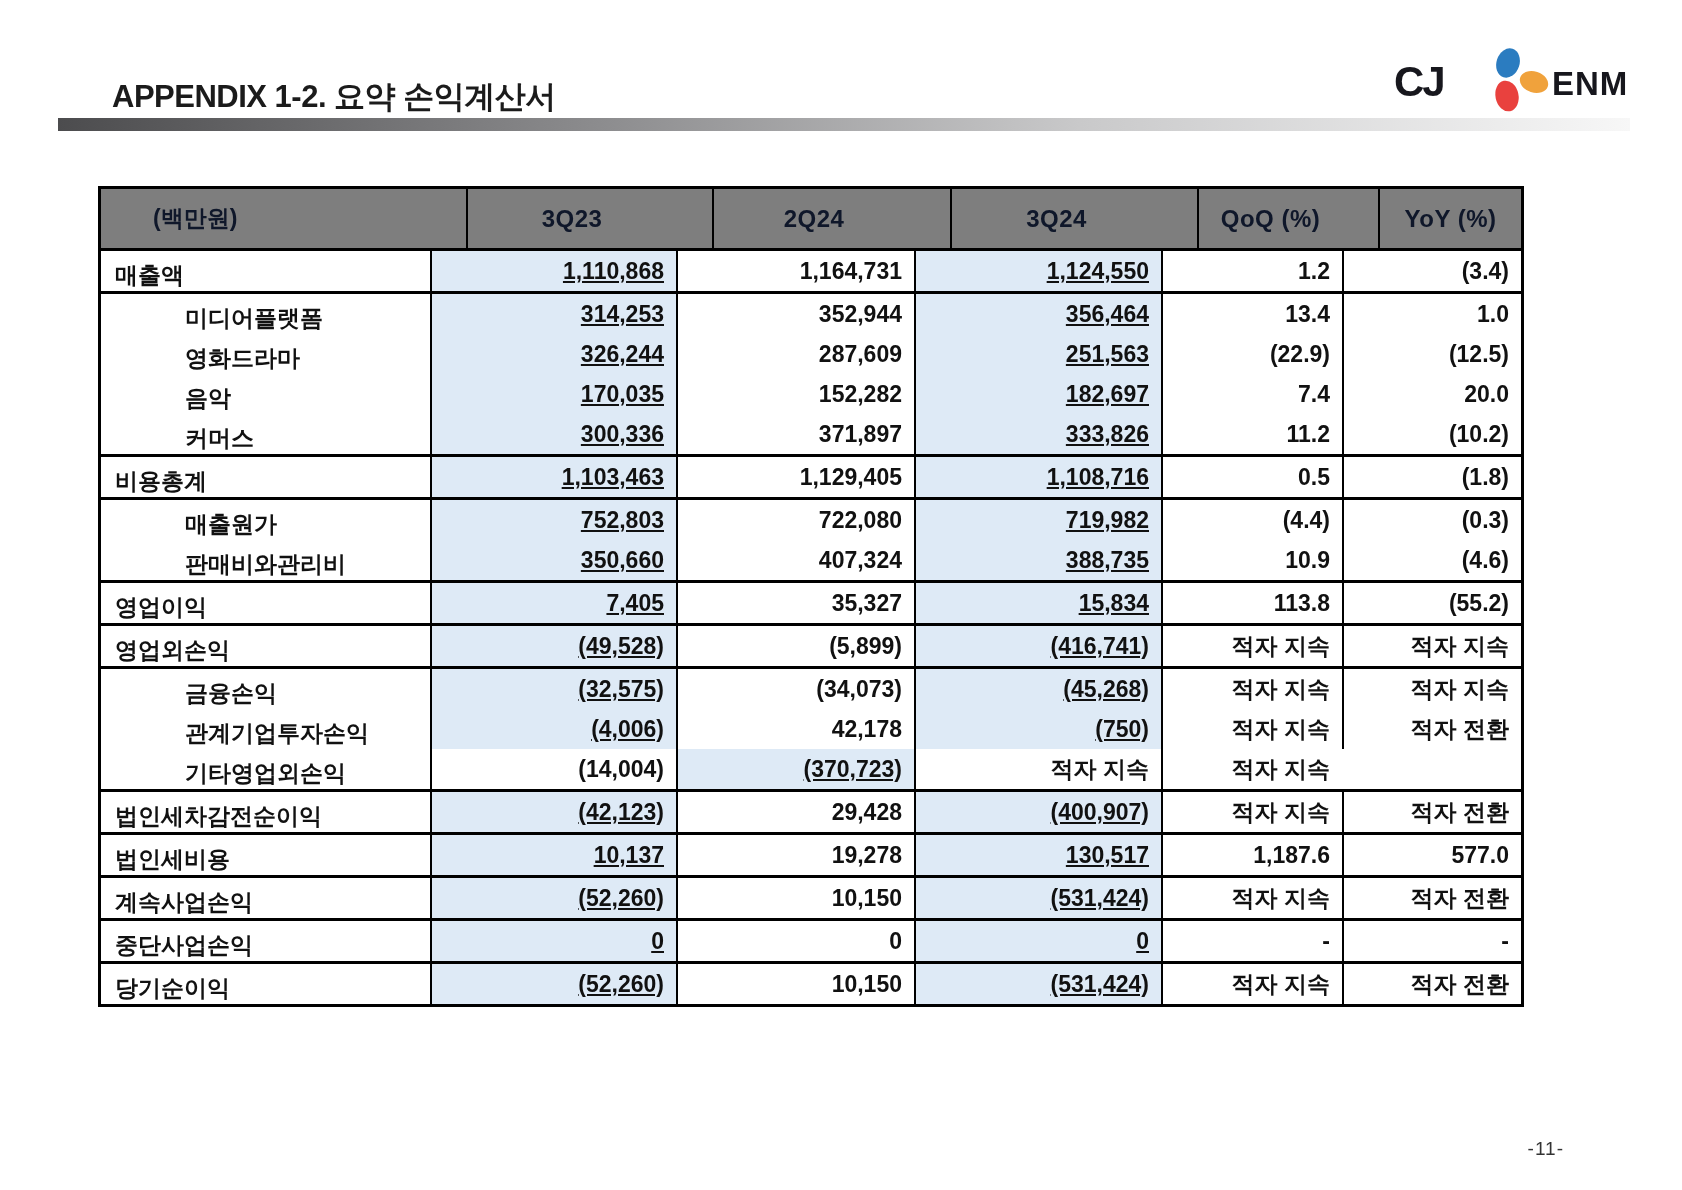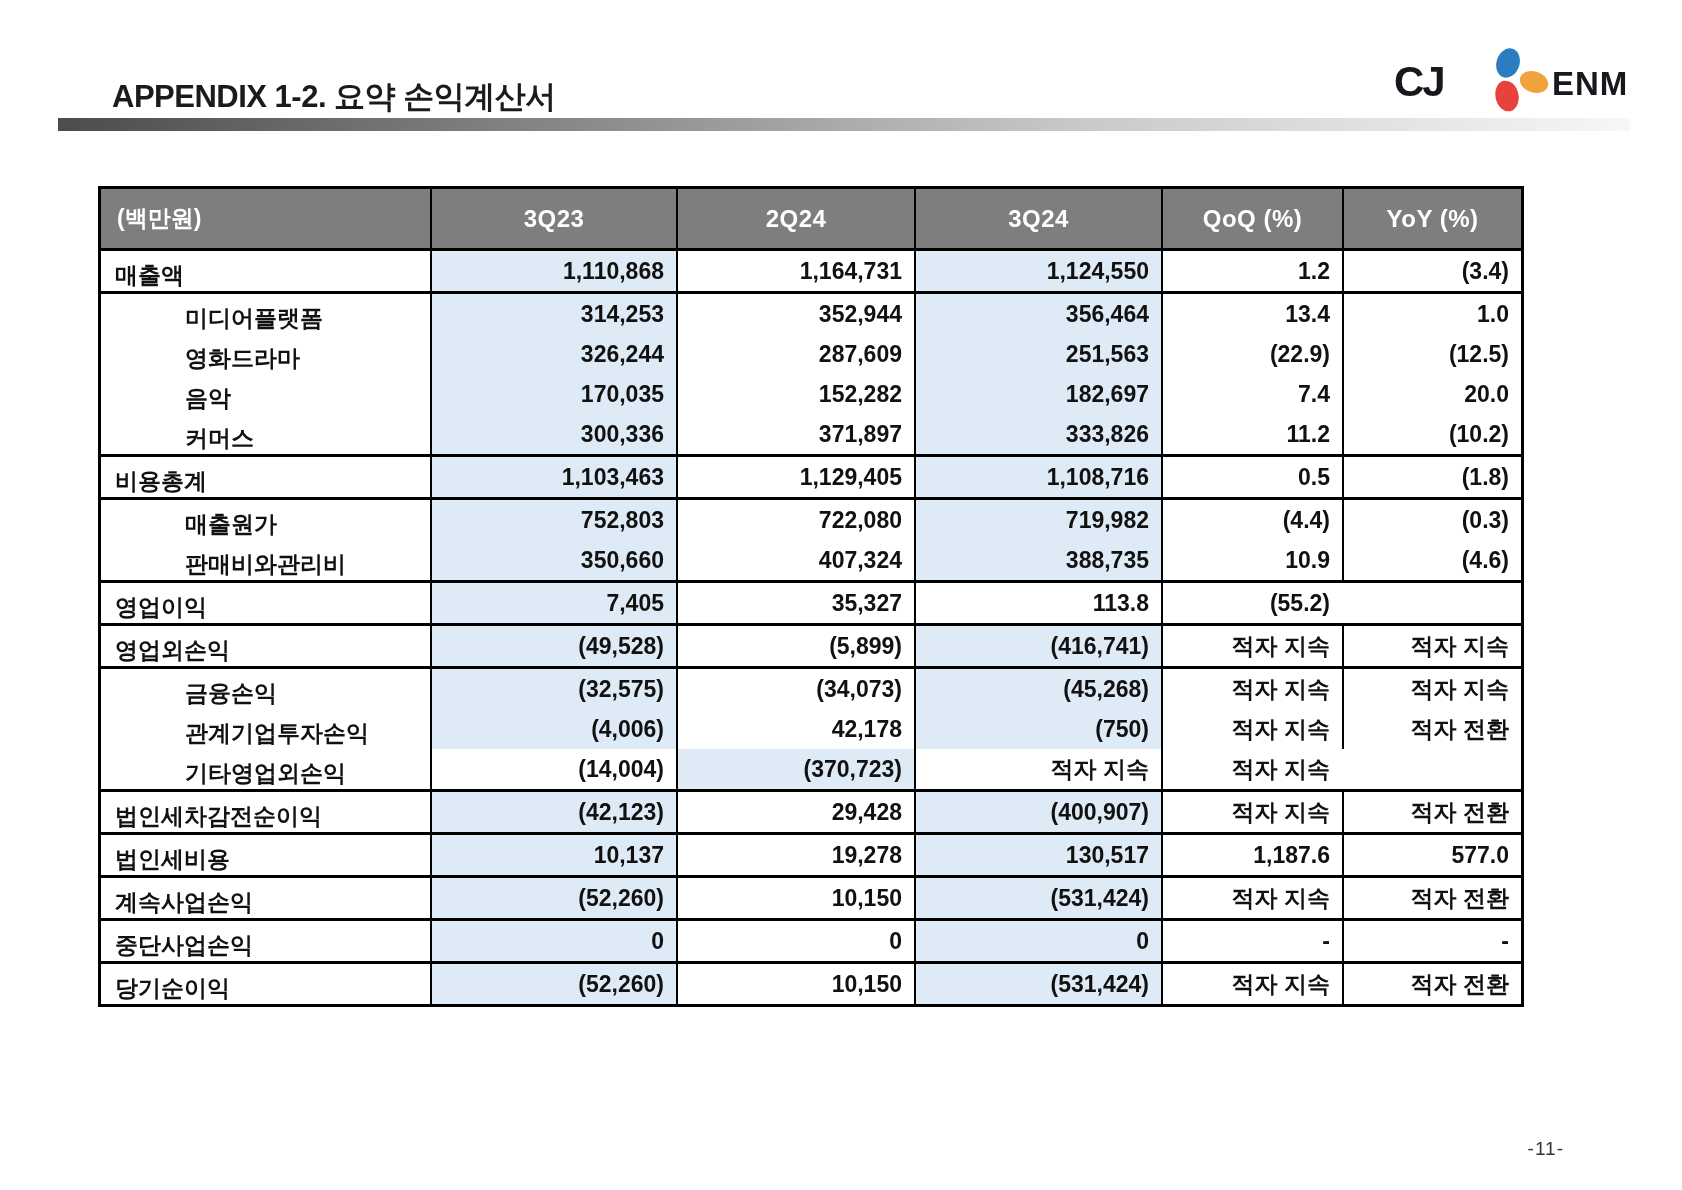--- a/index.html
+++ b/index.html
@@ -29,34 +29,34 @@
   }
   .income-table{
     position:absolute;left:98px;top:186px;
     border:3px solid #000;background:#fff;
   }
   .t-header{
     display:grid;grid-template-columns:var(--cols);
     height:59px;background:var(--hdr);border-bottom:3px solid #000;
   }
   .t-header .cell{
-    color:#ffffff;display:flex;align-items:center;justify-content:center;
-    font-size:24px;font-weight:bold;letter-spacing:0.5px;
+    color:#0f172a;display:flex;align-items:center;justify-content:center;
+    font-size:24px;font-weight:bold;letter-spacing:0.5px;margin-left:36px;
   }
   .t-header .cell.unit{justify-content:flex-start;padding-left:16px;font-size:23px;letter-spacing:0;}
   .t-row{display:grid;grid-template-columns:var(--cols);height:40px;}
   .t-row.topline{border-top:3px solid #000;}
   .cell{display:flex;align-items:center;box-sizing:border-box;}
   .t-row .cell:not(:first-child),
   .t-header .cell:not(:first-child){border-left:2px solid #000;}
   .t-row .cell{font-size:23px;font-weight:bold;color:#111;}
   .t-row .label{justify-content:flex-start;padding-left:14px;margin-top:8px;}
   .t-row .label.indent{padding-left:84px;}
   .t-row .num{justify-content:flex-end;padding-right:12px;}
-  .t-row .hl{background:var(--hl);}
+  .t-row .hl{background:var(--hl);text-decoration:underline;}
 
   
   .page-number{
     position:absolute;right:118px;top:1138px;
     font-size:19px;color:#333;letter-spacing:1px;
   }
 </style>
 </head>
 <body>
 
@@ -149,20 +149,21 @@
           <div class="cell num hl">350,660</div>
           <div class="cell num">407,324</div>
           <div class="cell num hl">388,735</div>
           <div class="cell num">10.9</div>
           <div class="cell num">(4.6)</div>
         </div>
         <div class="t-row topline">
           <div class="cell label">영업이익</div>
           <div class="cell num hl">7,405</div>
           <div class="cell num">35,327</div>
+          <div class="cell num hl">15,834</div>
           <div class="cell num">113.8</div>
           <div class="cell num">(55.2)</div>
         </div>
         <div class="t-row topline">
           <div class="cell label">영업외손익</div>
           <div class="cell num hl">(49,528)</div>
           <div class="cell num">(5,899)</div>
           <div class="cell num hl">(416,741)</div>
           <div class="cell num">적자 지속</div>
           <div class="cell num">적자 지속</div>

